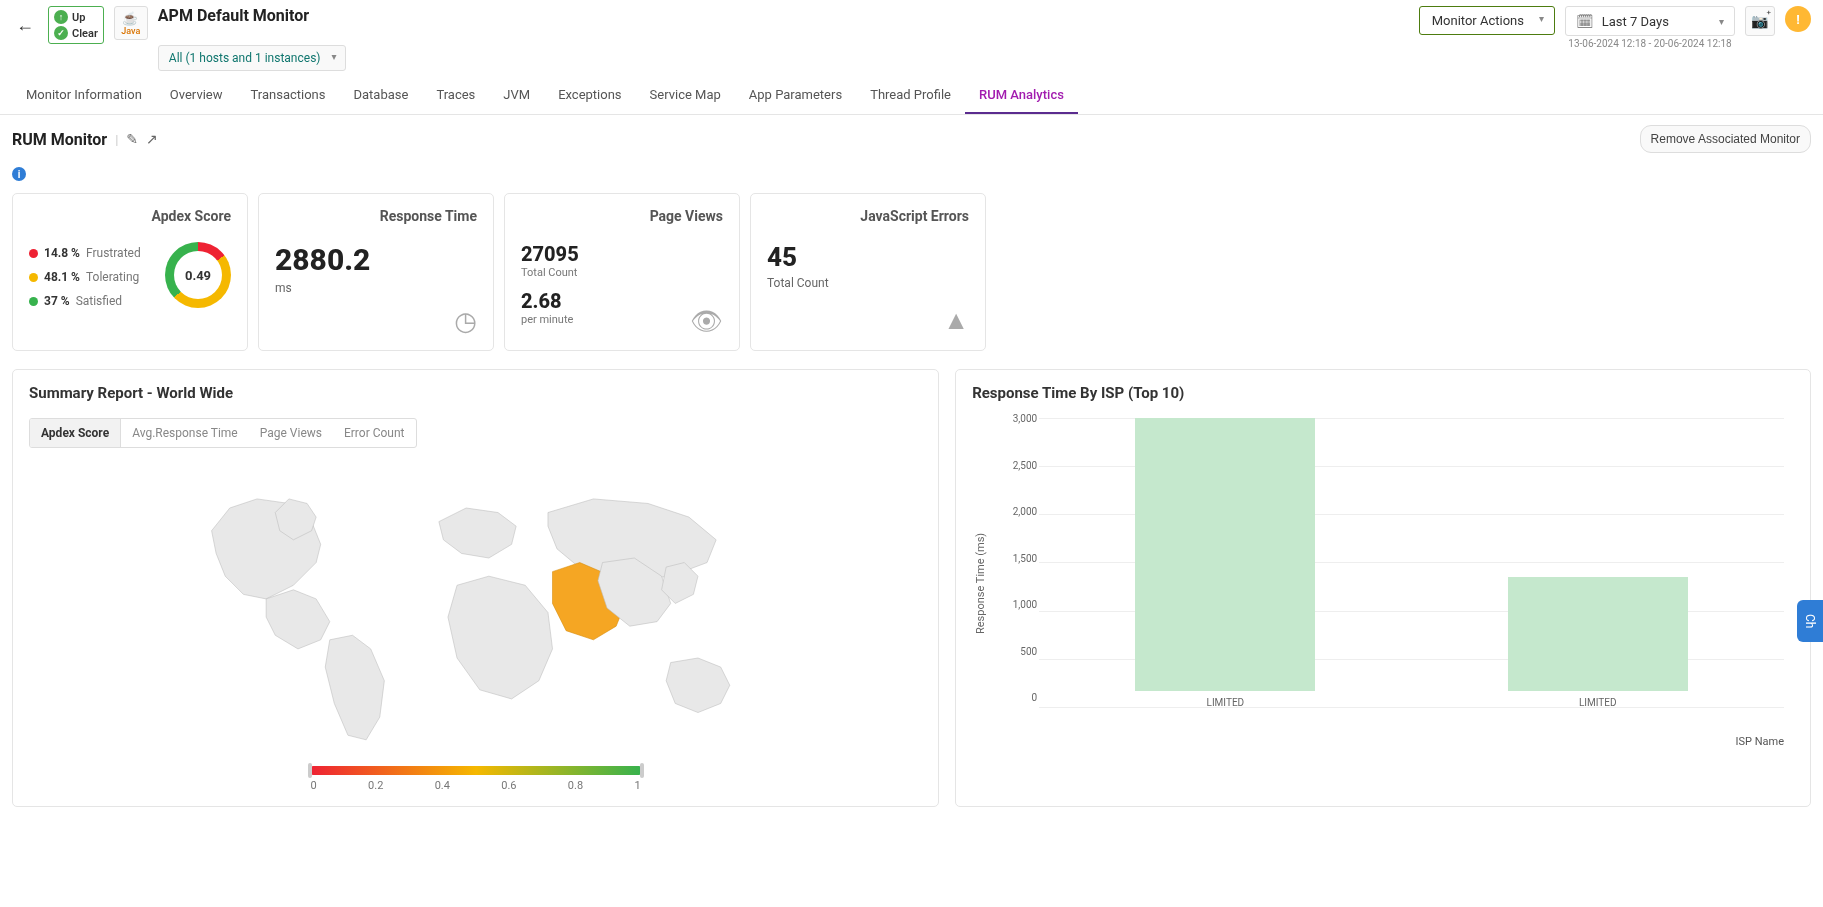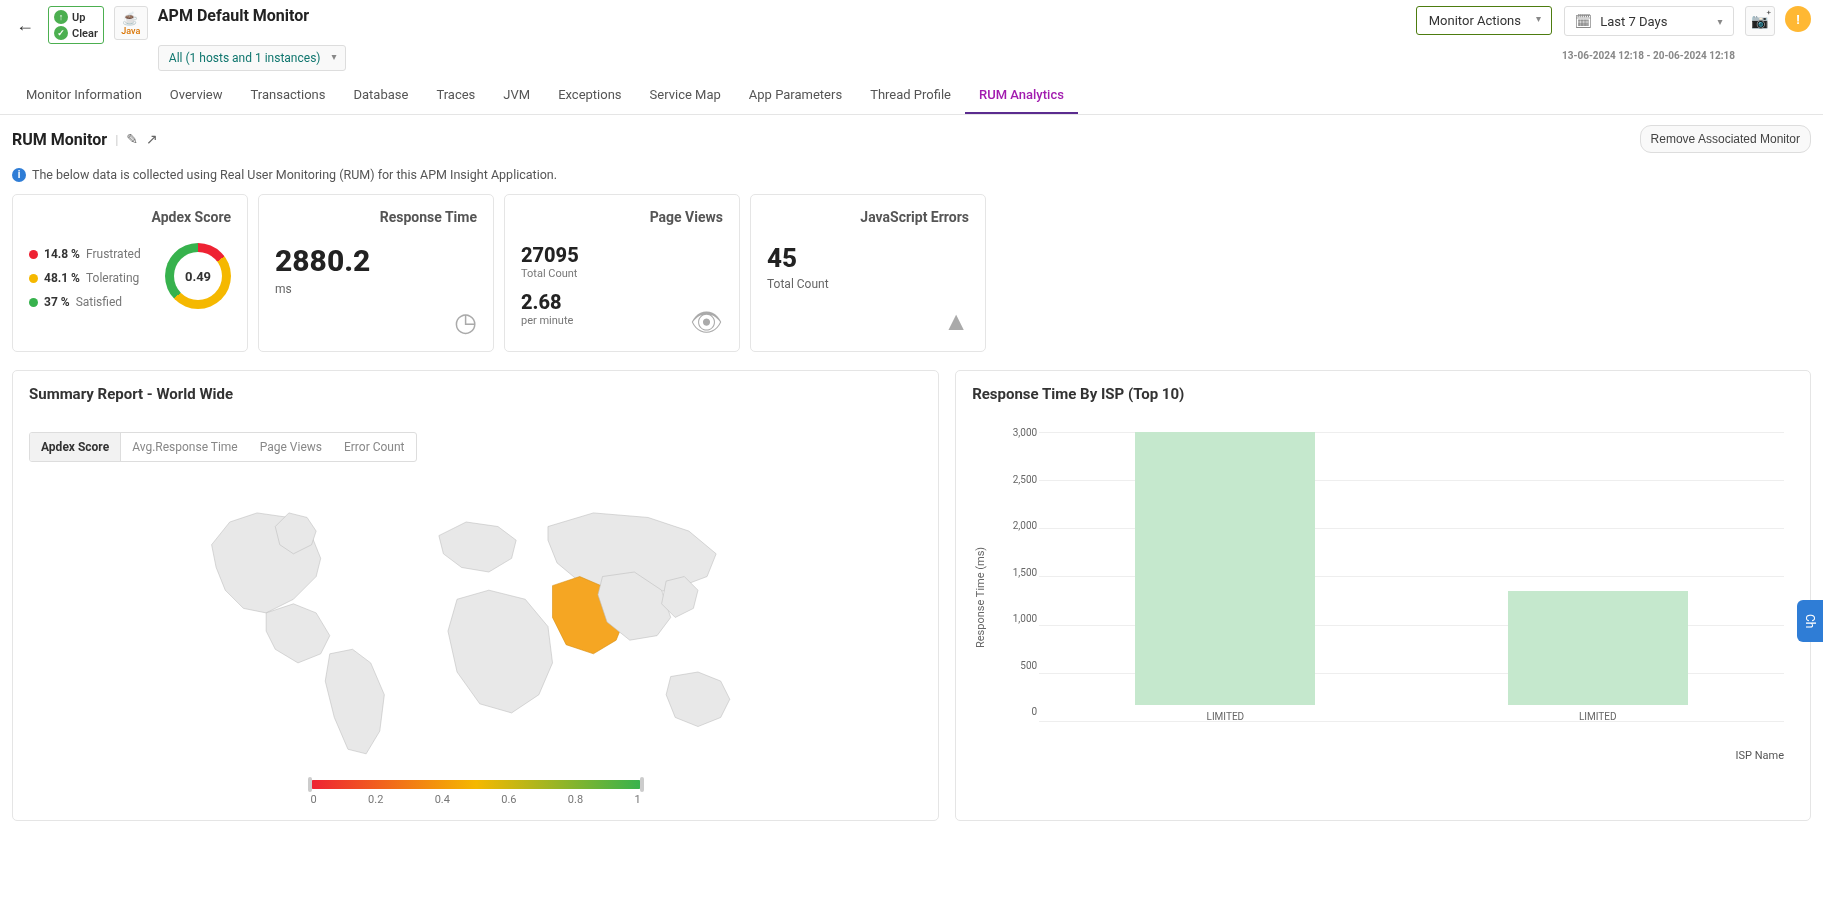--- a/index.html
+++ b/index.html
@@ -16,21 +16,21 @@
 .monitor-title { font-size: 16px; font-weight: 700; color: #222; }
 .host-select { border: 1px solid #ddd; border-radius: 3px; padding: 5px 24px 5px 10px; font-size: 12px; color: #0f766e; background: #f9f9f9; cursor: pointer; position: relative; display: inline-block; }
 .host-select::after { content: "▾"; position: absolute; right: 8px; color: #888; font-size: 10px; }
 .header-right { margin-left: auto; display: flex; align-items: flex-start; gap: 10px; }
 .dropdown-btn { border: 1px solid #4d7c0f; border-radius: 3px; padding: 6px 30px 6px 12px; font-size: 13px; color: #333; background: #fff; cursor: pointer; position: relative; }
 .dropdown-btn::after { content: "▾"; position: absolute; right: 10px; color: #888; font-size: 10px; }
 .date-range-col { display: flex; flex-direction: column; align-items: center; }
 .date-btn { border: 1px solid #ddd; border-radius: 3px; padding: 6px 30px 6px 10px; font-size: 13px; color: #333; background: #fff; cursor: pointer; position: relative; display: flex; align-items: center; gap: 8px; min-width: 170px; }
 .date-btn::after { content: "▾"; position: absolute; right: 10px; color: #888; font-size: 10px; }
 .cal-icon { font-size: 14px; color: #666; }
-.date-sub { font-size: 10px; color: #888; margin-top: 14px; font-weight: bold; }
+.date-sub { font-size: 10px; color: #888; margin-top: 2px; }
 .camera-btn { width: 30px; height: 30px; border: 1px solid #ddd; border-radius: 3px; display: flex; align-items: center; justify-content: center; background: #fafafa; cursor: pointer; font-size: 14px; color: #333; position: relative; }
 .camera-plus { position: absolute; top: 1px; right: 3px; font-size: 8px; }
 .user-badge { width: 26px; height: 26px; border-radius: 50%; background: #ffb833; color: #fff; display: flex; align-items: center; justify-content: center; font-weight: 700; font-size: 13px; }
 .tab-bar { display: flex; border-bottom: 1px solid #e5e5e5; padding: 0 12px; gap: 0; }
 .tab { padding: 10px 14px; font-size: 13px; color: #555; cursor: pointer; border-bottom: 2px solid transparent; }
 .tab.active { color: #a21caf; border-bottom: 2px solid #5b2c8f; font-weight: 500; }
 .sub-header { display: flex; align-items: center; padding: 10px 12px; gap: 8px; }
 .sub-title { font-size: 16px; font-weight: 700; color: #222; }
 .sep { color: #ccc; }
 .small-icon { font-size: 14px; color: #666; cursor: pointer; }
@@ -51,21 +51,21 @@
 .big-val { font-size: 30px; font-weight: 800; color: #222; }
 .unit { font-size: 12px; color: #666; margin-top: 4px; }
 .card-icon { position: absolute; right: 16px; bottom: 14px; font-size: 26px; color: #aaa; }
 .two-stat .stat { margin-bottom: 10px; }
 .stat-val { font-size: 20px; font-weight: 800; color: #222; }
 .stat-lbl { font-size: 11px; color: #777; }
 .panels { display: flex; gap: 16px; padding: 18px 12px; }
 .panel { border: 1px solid #e5e5e5; border-radius: 5px; padding: 14px 16px; }
 .panel-left { flex: 1 1 52%; }
 .panel-right { flex: 1 1 48%; }
-.panel-title { font-size: 15px; font-weight: 700; color: #333; margin-bottom: 29px; }
+.panel-title { font-size: 15px; font-weight: 700; color: #333; margin-bottom: 16px; }
 .pill-group { display: inline-flex; border: 1px solid #ddd; border-radius: 3px; overflow: hidden; margin-bottom: 10px; }
 .pill { padding: 7px 11px; font-size: 12px; color: #888; cursor: pointer; }
 .pill.active { background: #f2f2f2; color: #333; font-weight: 700; border-right: 1px solid #ddd; }
 .map-area { height: 300px; display: flex; align-items: center; justify-content: center; }
 .map-svg { width: 95%; height: 100%; }
 .legend-bar { height: 9px; width: 330px; margin: 8px auto 4px auto; border-radius: 2px; background: linear-gradient(90deg, #e23 0%, #f5b800 50%, #37b24d 100%); position: relative; }
 .legend-bar::before, .legend-bar::after { content: ""; position: absolute; width: 4px; height: 15px; background: #ccc; border-radius: 2px; top: -3px; }
 .legend-bar::before { left: -3px; }
 .legend-bar::after { right: -3px; }
 .legend-ticks { display: flex; justify-content: space-between; width: 330px; margin: 0 auto; font-size: 11px; color: #777; }
@@ -137,21 +137,20 @@
 <div class="sub-header">
   <span class="sub-title">RUM Monitor</span>
   <span class="sep">|</span>
   <span class="small-icon">✎</span>
   <span class="small-icon">↗</span>
   <button class="remove-btn">Remove Associated Monitor</button>
 </div>
 
 <div class="info-row">
   <span class="info-icon">i</span>
-  <span>The below data is collected using Real User Monitoring (RUM) for this APM Insight Application.</span>
 </div>
 
 <div class="cards-row">
   <div class="card">
     <div class="card-title">Apdex Score</div>
     <div class="apdex-body">
       <div class="apdex-legend" id="apdex-legend">
           <div class="leg-row">
             <span class="leg-dot" style="background:#e23"></span>
             <span class="leg-pct">14.8 %</span> 

